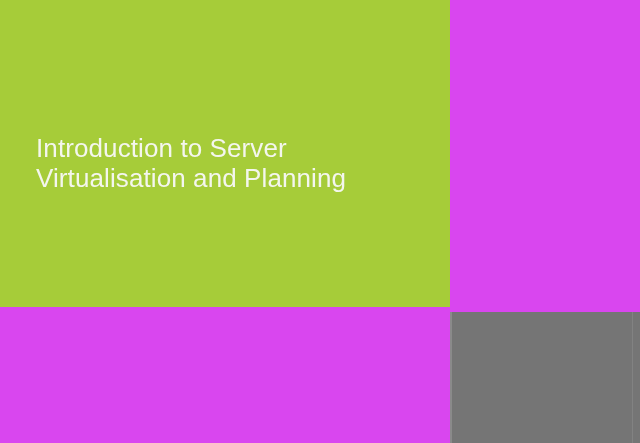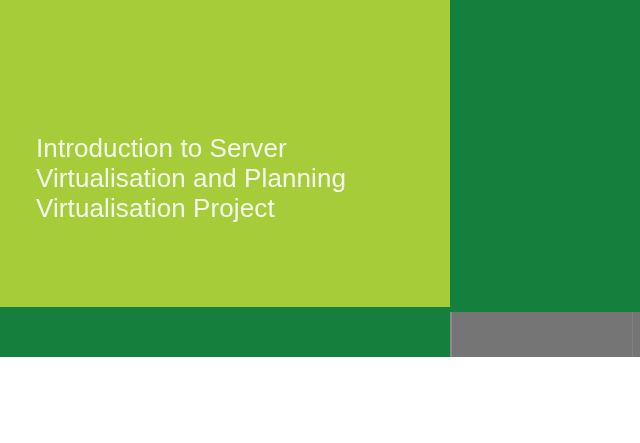--- a/index.html
+++ b/index.html
@@ -7,22 +7,22 @@
     padding: 0;
     background: #ffffff;
   }
   body {
     font-family: "Liberation Sans", "DejaVu Sans", sans-serif;
   }
 
   #slide {
     position: relative;
     width: 640px;
-    height: 357px;
-    background: #15803d;
+    height: 443px;
+    background: #d946ef;
     overflow: hidden;
   }
 
   
   .green-panel {
     position: absolute;
     left: 0;
     top: 0;
     width: 450px;
     height: 307px;
@@ -94,17 +94,16 @@
 
 <div id="slide">
 
   <div class="green-panel"></div>
 
   <div class="gray-panel"></div>
 
   <div class="title-block">
     <div class="title-line">Introduction to Server</div>
     <div class="title-line">Virtualisation and Planning</div>
-    <div class="title-line">Virtualisation Project</div>
   </div>
 
 
 </div>
 
 </body></html>

